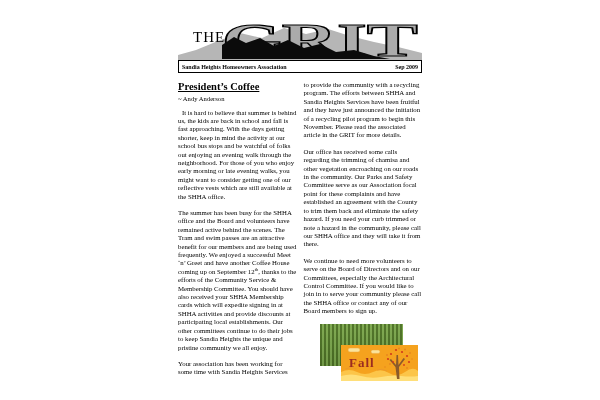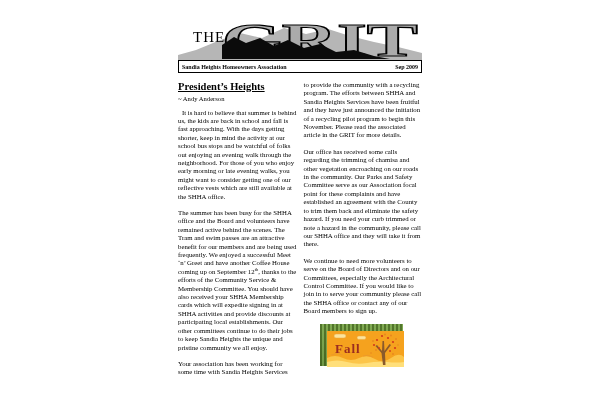--- a/index.html
+++ b/index.html
@@ -38,21 +38,21 @@
     margin-bottom: 8px;
     text-align: left;
   }
   .body-text.indent-first { text-indent: 4px; }
   .body-text sup { font-size: 4.5px; vertical-align: super; line-height: 0; }
 
   
   .fall-frame {
     margin: 6px 0 0 16px;
     width: 83px; height: 42px;
-    padding: 7px;
+    padding: 21px;
     background-image:
       repeating-linear-gradient(90deg, rgba(0,0,0,0.25) 0 2px, rgba(255,255,255,0.12) 2px 4px),
       linear-gradient(#6f9f3b, #5d8a2e);
   }
   .fall-inner { position: relative; width: 77px; height: 36px; overflow: hidden; }
   .fall-inner svg { display: block; }
 </style>
 </head>
 <body>
 
@@ -73,21 +73,21 @@
     </div>
 
     <div class="header-bar">
       <span>Sandia Heights Homeowners Association</span>
       <span>Sep 2009</span>
     </div>
 
     <div class="columns">
 
       <div class="col">
-        <div class="article-title">President’s Heights</div>
+        <div class="article-title">President’s Coffee</div>
         <div class="byline">~ Andy Anderson</div>
 
         <p class="body-text indent-first">It is hard to believe that summer is behind us, the kids are back in school and fall is fast approaching.  With the days getting shorter, keep in mind the activity at our school bus stops and be watchful of folks out enjoying an evening walk through the neighborhood. For those of you who enjoy early morning or late evening walks, you might want to consider getting one of our reflective vests which are still available at the SHHA office.</p>
 
         <p class="body-text"><span>The summer has been busy for the SHHA office and the Board and volunteers have remained active behind the scenes. The Tram and swim passes are an attractive benefit for our members and are being used frequently. We enjoyed a successful Meet ‘n’ Greet and have another Coffee House coming up on September 12</span><sup>th</sup><span>, thanks to the efforts of the Community Service &amp; Membership Committee. You should have also received your SHHA Membership cards which will expedite signing in at SHHA activities and provide discounts at participating local establishments. Our other committees continue to do their jobs to keep Sandia Heights the unique and pristine community we all enjoy.</span></p>
 
         <p class="body-text">Your association has been working for some time with Sandia Heights Services</p>
       </div>
 
       <div class="col">

